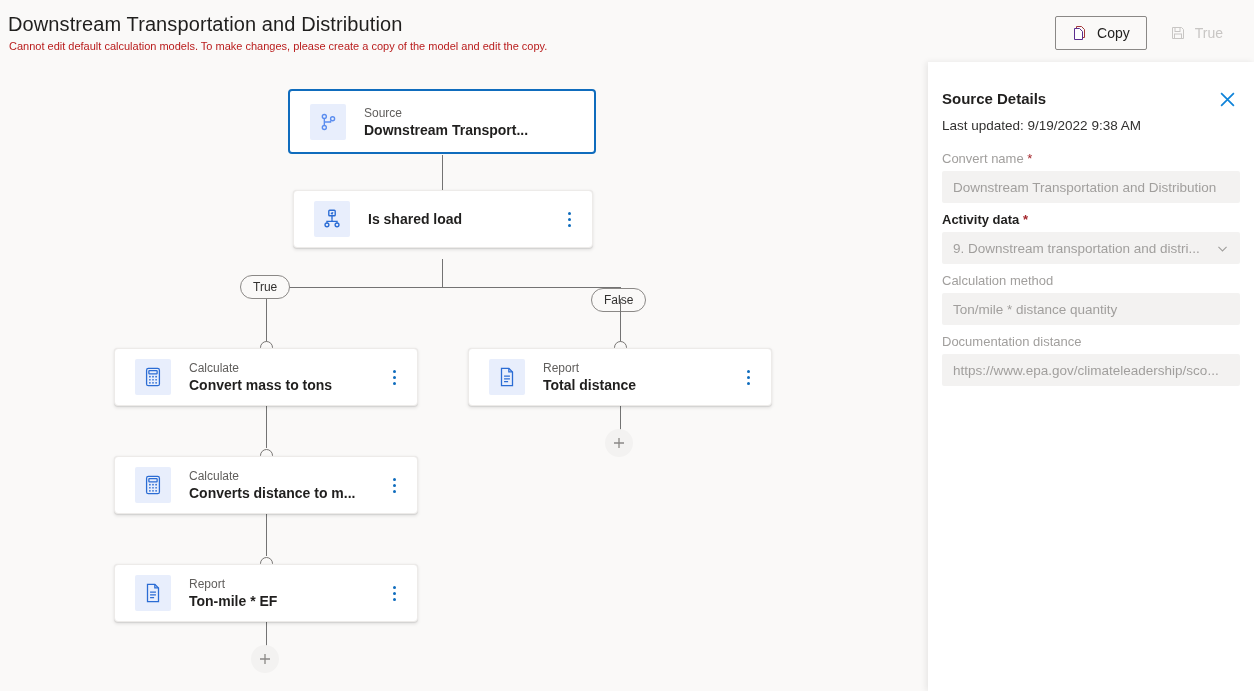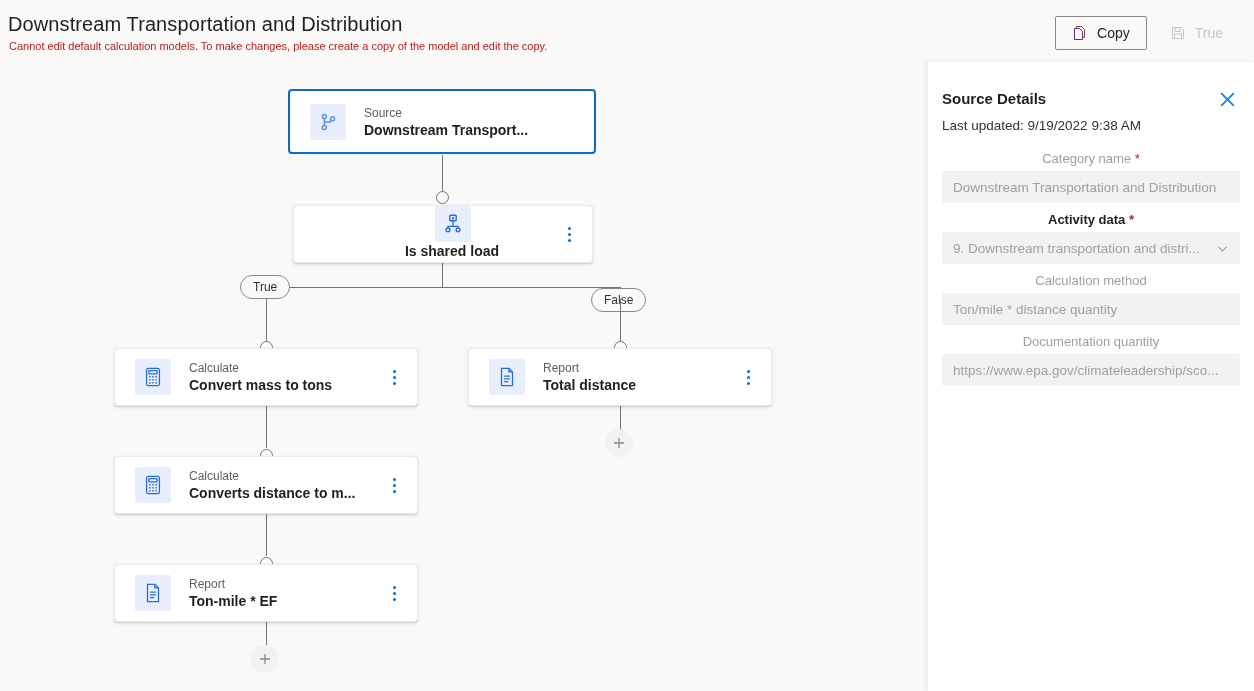--- a/index.html
+++ b/index.html
@@ -78,21 +78,20 @@
     width:18px; height:22px; display:flex; flex-direction:column;
     align-items:center; justify-content:center; gap:3px; cursor:pointer;
   }
   .node-menu i { width:3px; height:3px; border-radius:50%; background:#0f6cbd; display:block; }
 
   
   .panel {
     position:absolute; right:0; top:62px; width:326px; height:629px;
     background:#ffffff; box-shadow:-2px 0 6px rgba(0,0,0,.08);
     padding:0 14px;
-    text-align:center;
   }
   .panel-title { position:absolute; left:14px; top:28px; font-size:15px; font-weight:700; color:#201f1e; }
   .panel-close { position:absolute; right:14px; top:24px; width:26px; height:26px; display:flex; align-items:center; justify-content:center; cursor:pointer; }
   .panel-updated { position:absolute; left:14px; top:56px; font-size:13.5px; color:#323130; }
   .field { position:absolute; left:14px; width:298px; }
   .field-label { font-size:13px; margin-bottom:5px; }
   .field-label.strong { font-weight:700; color:#201f1e; }
   .field-label.muted { font-weight:400; color:#a19f9d; }
   .req { color:#a4262c; }
   .field-box {
@@ -179,21 +178,21 @@
           <circle cx="17" cy="8.5" r="2.2"></circle>
         <path d="M8 8.2v7.6M8.3 12h6.5V10.4"></path>
       </svg>
     </div>
     <div class="node-text">
       <span class="node-kind">Source</span>
       <span class="node-name">Downstream Transport...</span>
     </div>
   </div>
 
-  <div class="node" style="left:293px; top:143px; width:300px; height:58px;flex-direction:column;">
+  <div class="node" style="left:293px; top:128px; width:300px; height:58px;">
     <div class="node-icon">
       <svg width="22" height="22" viewBox="0 0 24 24" fill="none" stroke="#2b6cd4" stroke-width="1.5">
         <rect x="8.5" y="2.5" width="7" height="6" rx="1"></rect>
         <path d="M11 5.2l1 1.2 1-1.8"></path>
         <path d="M12 8.8v3.4M6.5 16.2v-1.6h11v1.6"></path>
         <circle cx="6.5" cy="18.4" r="2.1"></circle>
           <circle cx="17.5" cy="18.4" r="2.1"></circle>
         <path d="M12 12.2v2.4"></path>
       </svg>
     </div>
@@ -305,21 +304,21 @@
   <div class="panel-title">Source Details</div>
   <div class="panel-close">
     <svg width="17" height="17" viewBox="0 0 16 16">
         <path d="M2 2l12 12M14 2L2 14" stroke="#0f83d9" stroke-width="1.6"></path>
       </svg>
   </div>
   <div class="panel-updated">Last updated: 9/19/2022 9:38 AM</div>
 
   <div class="field" style="top:89px;">
     <div class="field-label muted">
-      <span>Category name</span><span class="req"> *</span>
+      <span>Convert name</span><span class="req"> *</span>
     </div>
     <div class="field-box">
       <span>Downstream Transportation and Distribution</span>
     </div>
   </div>
 
   <div class="field" style="top:150px;">
     <div class="field-label strong">
       <span>Activity data</span><span class="req"> *</span>
     </div>
@@ -334,18 +333,18 @@
   </div>
 
   <div class="field" style="top:211px;">
     <div class="field-label muted">Calculation method</div>
     <div class="field-box">
       <span>Ton/mile * distance quantity</span>
     </div>
   </div>
 
   <div class="field" style="top:272px;">
-    <div class="field-label muted">Documentation quantity</div>
+    <div class="field-label muted">Documentation distance</div>
     <div class="field-box">
       <span>https://www.epa.gov/climateleadership/sco...</span>
     </div>
   </div>
 </div>
 
 </body></html>

